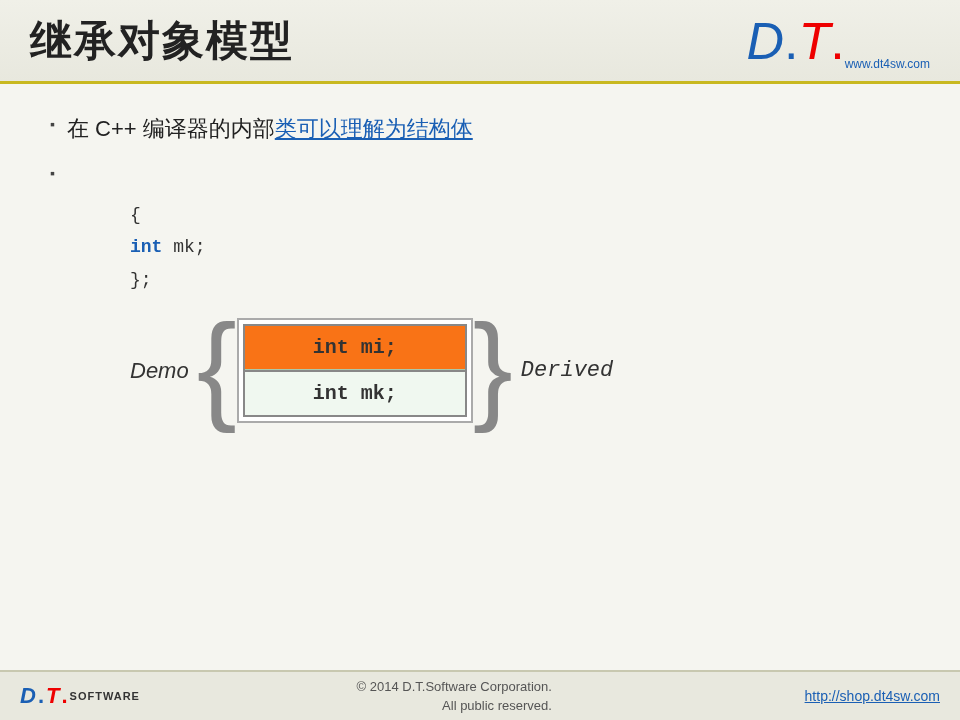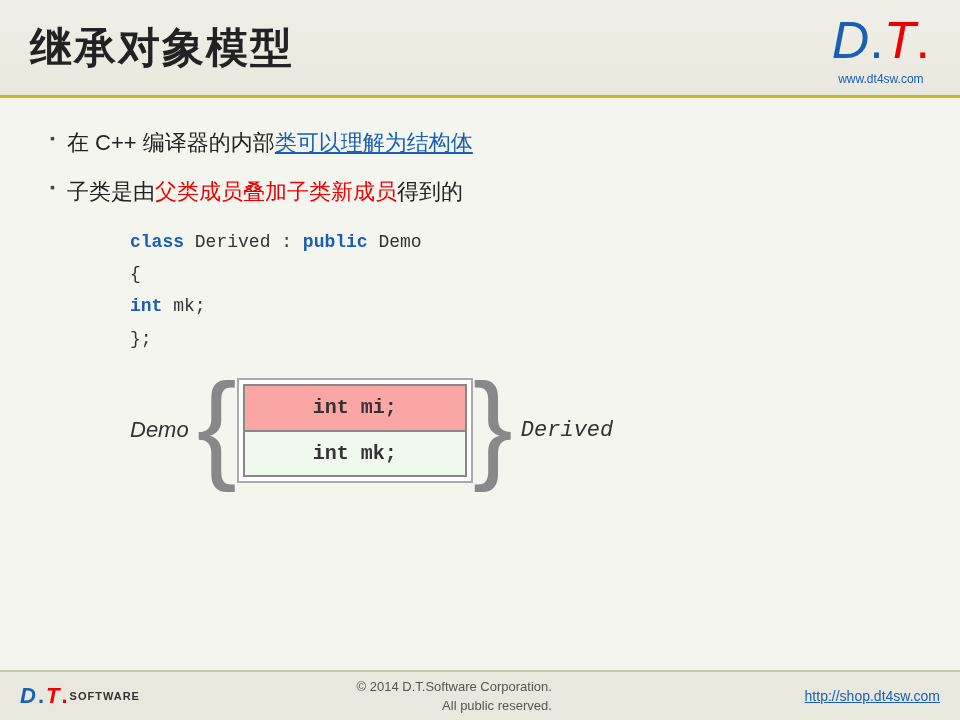--- a/index.html
+++ b/index.html
@@ -9,41 +9,41 @@
       height: 720px;
       background: #f5f5f0;
       font-family: Arial, sans-serif;
       overflow: hidden;
       position: relative;
     }
 
     
     .header {
       width: 100%;
-      height: 98px;
+      height: 84px;
       background: linear-gradient(to bottom, #f0f0e8, #e8e8de);
       border-bottom: 3px solid #c8b820;
       display: flex;
       align-items: center;
       justify-content: space-between;
       padding: 0 30px;
       position: relative;
     }
 
     .header-title {
       font-size: 42px;
       font-weight: bold;
       color: #222;
       letter-spacing: 2px;
     }
 
     .logo-area {
       display: flex;
-      flex-direction: column;
-      align-items: center;
+      flex-direction: row;
+      align-items: flex-end;
     }
 
     .logo-d {
       color: #1a5fb4;
       font-style: italic;
       font-size: 52px;
     }
 
     .logo-dot {
       color: #1a5fb4;
@@ -143,21 +143,21 @@
       margin-top: -10px;
     }
 
     .inner-box {
       display: flex;
       flex-direction: column;
       border: 2px solid #888;
     }
 
     .inner-box-top {
-      background: #fca5a5;
+      background: #f97316;
       border-bottom: 2px solid #888;
       padding: 0;
     }
 
     .box-row {
       padding: 10px 60px;
       font-family: 'Courier New', Courier, monospace;
       font-size: 20px;
       font-weight: bold;
       color: #333;
@@ -283,29 +283,23 @@
 
   <div class="bullet-item">
     <span class="bullet-marker">▪</span>
     <span class="bullet-text">
       <span>在 C++ 编译器的内部</span><span class="highlight-blue">类可以理解为结构体</span>
     </span>
   </div>
 
   <div class="bullet-item">
     <span class="bullet-marker">▪</span>
-    <span class="bullet-text">
-      <span>子类是由</span><span class="highlight-red">父类成员叠加子类新成员</span><span>得到的</span>
-    </span>
   </div>
 
   <div class="code-block">
-    <div>
-      <span class="code-keyword">class</span><span class="code-normal"> Derived : </span><span class="code-keyword">public</span><span class="code-normal"> Demo</span>
-    </div>
     <div>{</div>
     <div>
       <span class="code-keyword">    int</span><span class="code-normal"> mk;</span>
     </div>
     <div>};</div>
   </div>
 
   <div class="diagram-area">
     <span class="demo-label">Demo</span>
     <span class="bracket-left">{</span>

